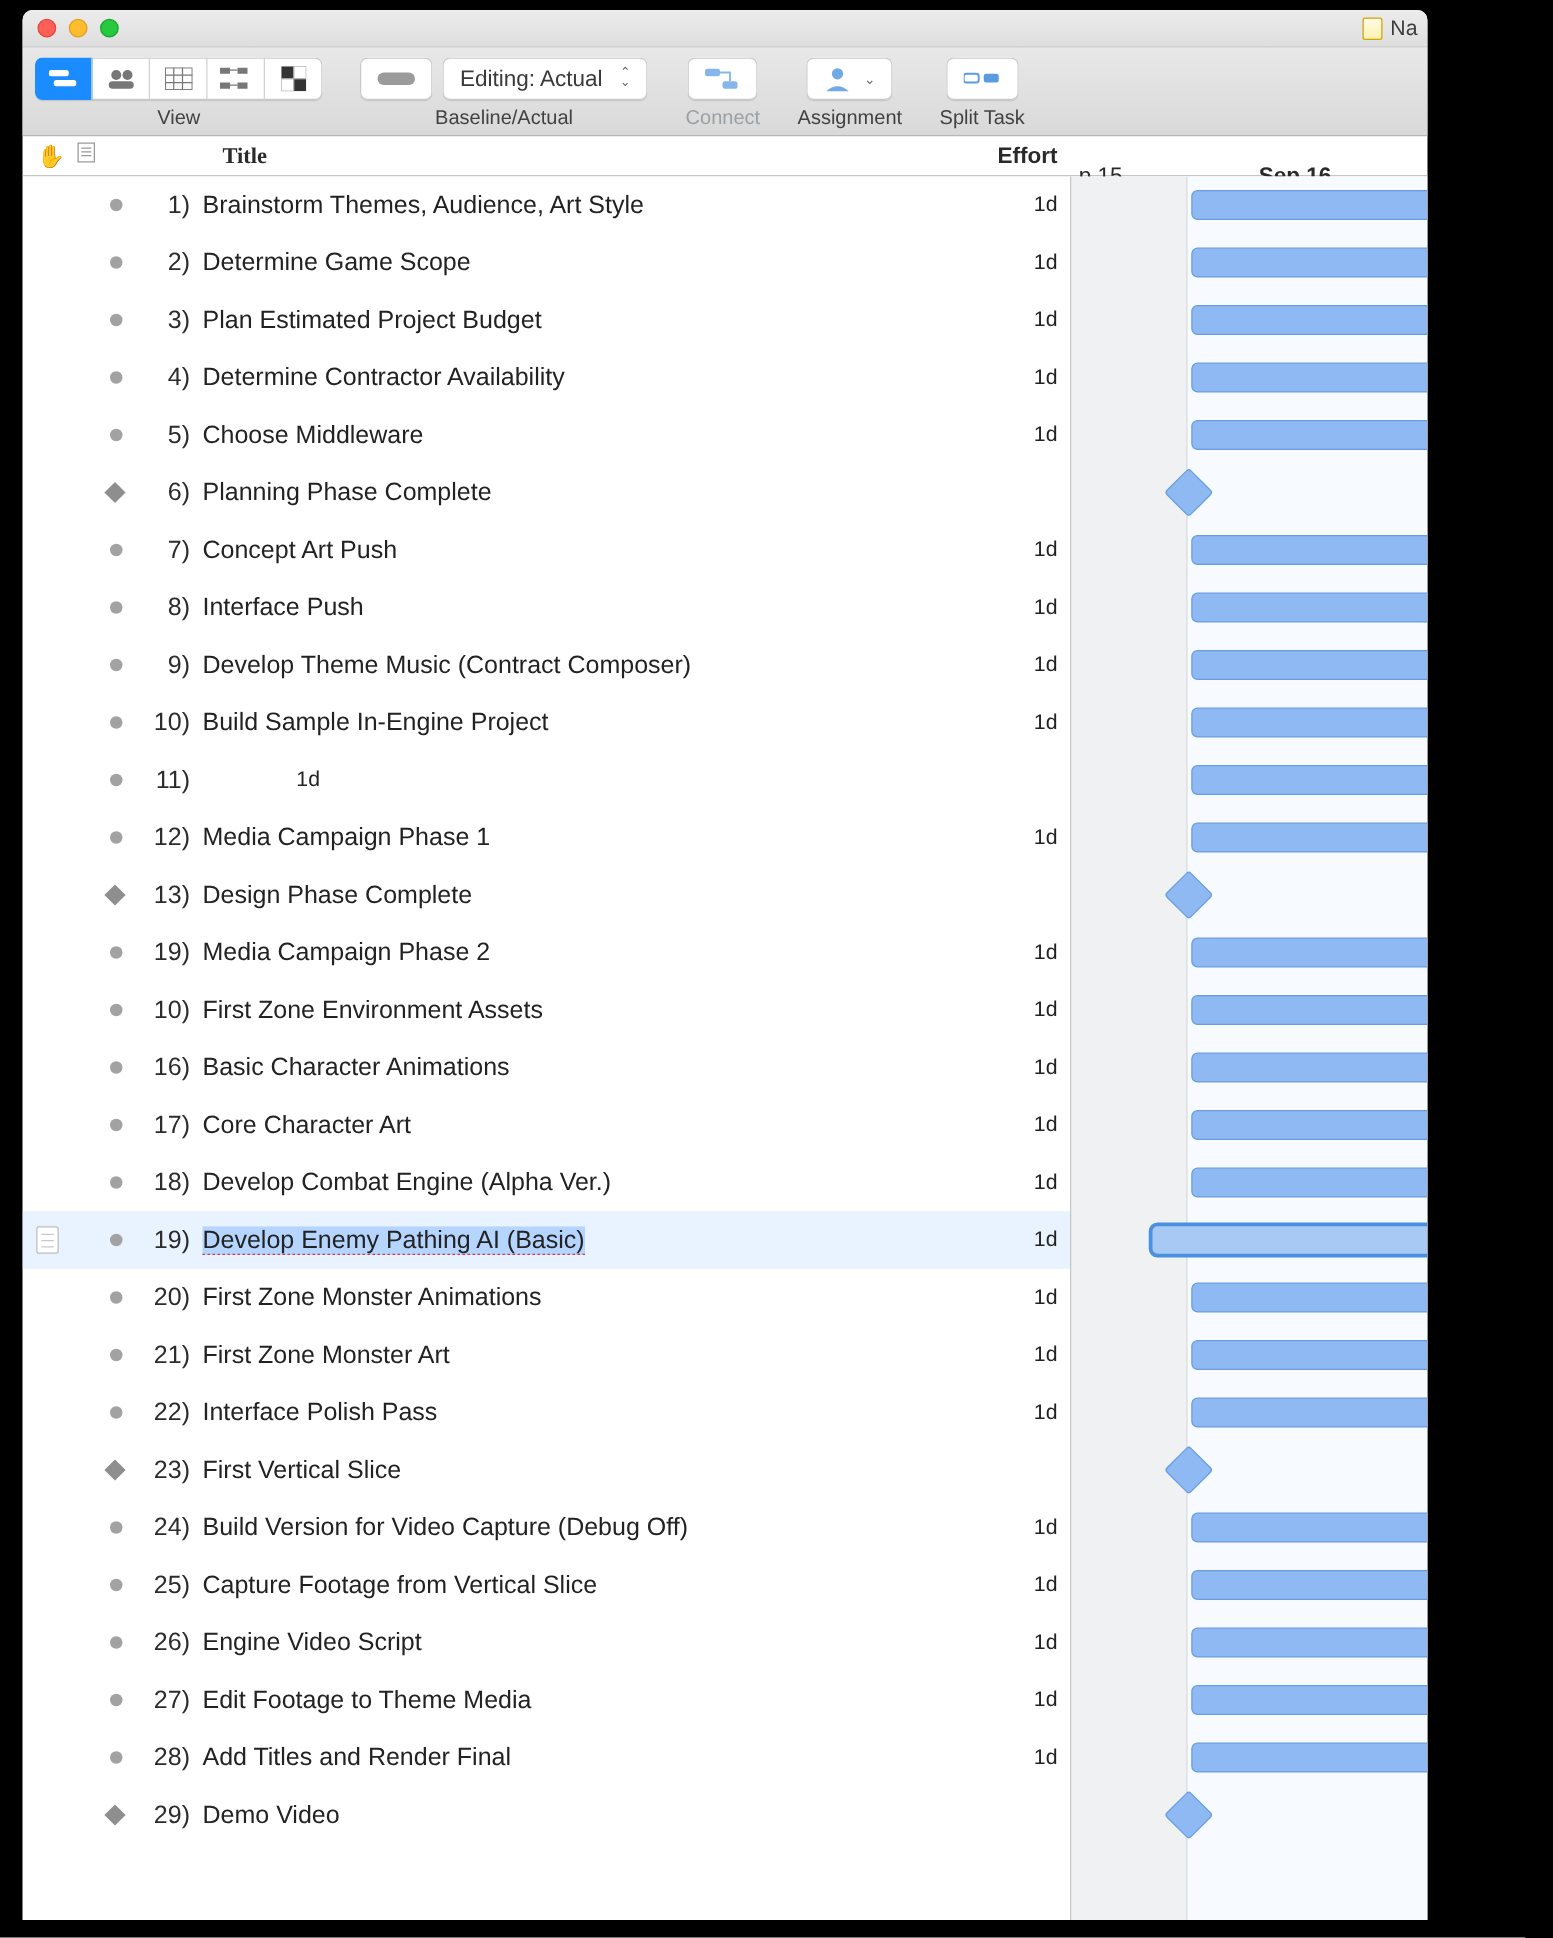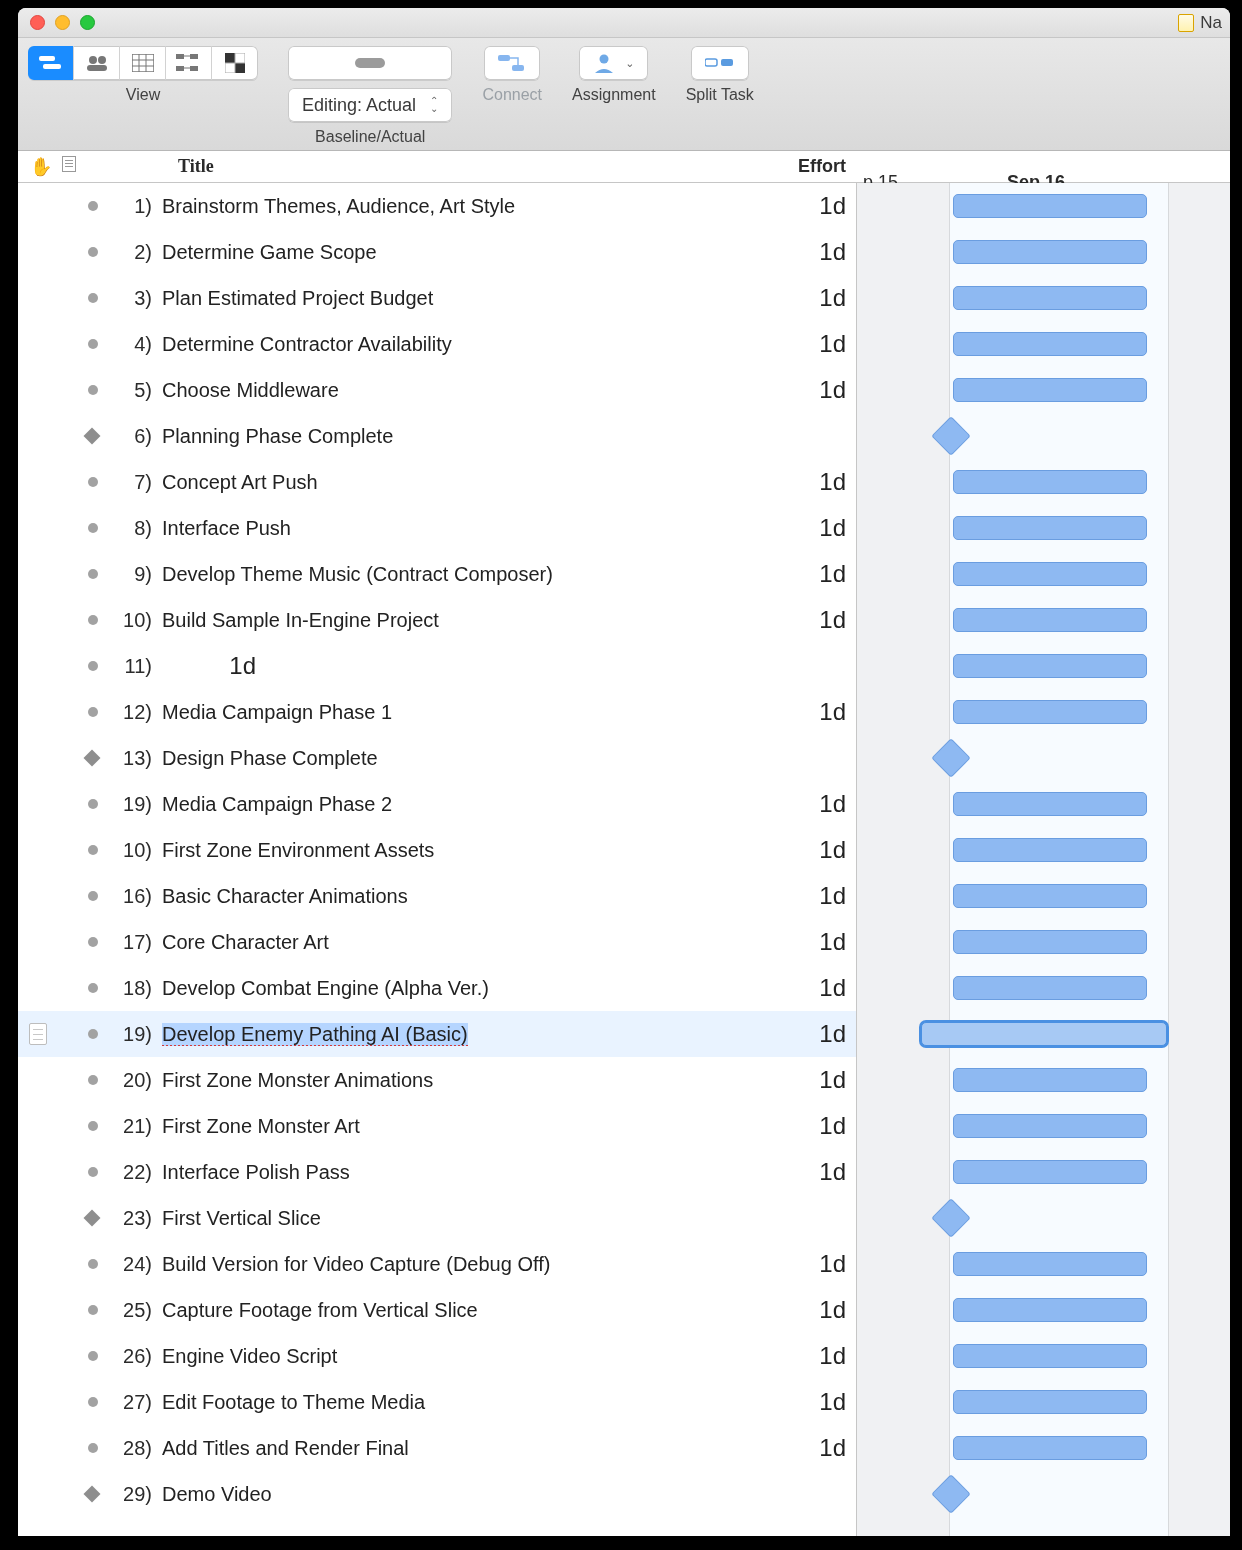--- a/index.html
+++ b/index.html
@@ -7,21 +7,21 @@
   font-family: -apple-system, "Helvetica Neue", Helvetica, Arial, sans-serif;
   background: #000;
   width: 1242px;
   height: 1550px;
   overflow: hidden;
 }
 .window {
   position: absolute;
   left: 18px;
   top: 8px;
-  width: 1212px;
+  width: 1124px;
   height: 1528px;
   background: #fff;
   border-radius: 8px 8px 0 0;
   overflow: hidden;
   box-shadow: 0 0 0 1px rgba(0,0,0,0.15);
   display: flex;
   flex-direction: column;
 }
 
 .titlebar {
@@ -122,21 +122,21 @@
   display:flex; align-items:center; height:46px;
 }
 .row .gutter { width:90px; display:flex; justify-content:flex-end; padding-right:10px; }
 .row .bullet { display:flex; align-items:center; }
 .row .dot { width:10px; height:10px; border-radius:50%; background:#a2a2a2; }
 .row .diamond {
   width:12px; height:12px; background:#8e8e8e; transform:rotate(45deg);
 }
 .row .num { width:50px; text-align:right; font-size:20px; color:#2b2b2b; padding-right:6px; }
 .row .title-cell { flex:0 0 590px; font-size:20px; color:#222; padding-left:4px; white-space:nowrap; overflow:hidden; text-overflow:ellipsis; }
-.row .effort-cell { flex:0 0 108px; text-align:right; font-size:24px; color:#222; padding-right:10px; }
+.row .effort-cell { flex:0 0 108px; text-align:right; font-size:17px; color:#222; padding-right:10px; }
 .row .note-gutter { width:40px; display:flex; justify-content:center; }
 .row.selected { background: #e9f3ff; }
 .row.selected .title-cell span { background: #b5d5ff; border-bottom:2px dotted #d43a3a; }
 .note-icon {
   width:18px; height:22px; border:1px solid #bdbdbd; border-radius:2px;
   position:relative; background:#fff;
 }
 .note-icon::before, .note-icon::after {
   content:""; position:absolute; left:3px; right:3px; height:1px; background:#c8c8c8;
 }
@@ -214,21 +214,21 @@
               <rect x="10" y="10" width="10" height="10" fill="#333"></rect>
               <rect x="10" y="0" width="10" height="10" fill="#fff" stroke="#aaa"></rect>
               <rect x="0" y="10" width="10" height="10" fill="#fff" stroke="#aaa"></rect>
             </svg>
         </button>
       </div>
       <div class="tool-group-label">View</div>
     </div>
 
     <div class="tool-group">
-      <div style="display:flex; gap:8px;flex-direction:column;">
+      <div style="display:flex; gap:8px;">
         <button class="tb-btn">
             <span class="pill"></span>
           </button>
         <button class="tb-btn">
           <span>Editing: Actual</span>
           <span class="stepper">
               <span>⌃</span>
               <span>⌄</span>
             </span>
         </button>

